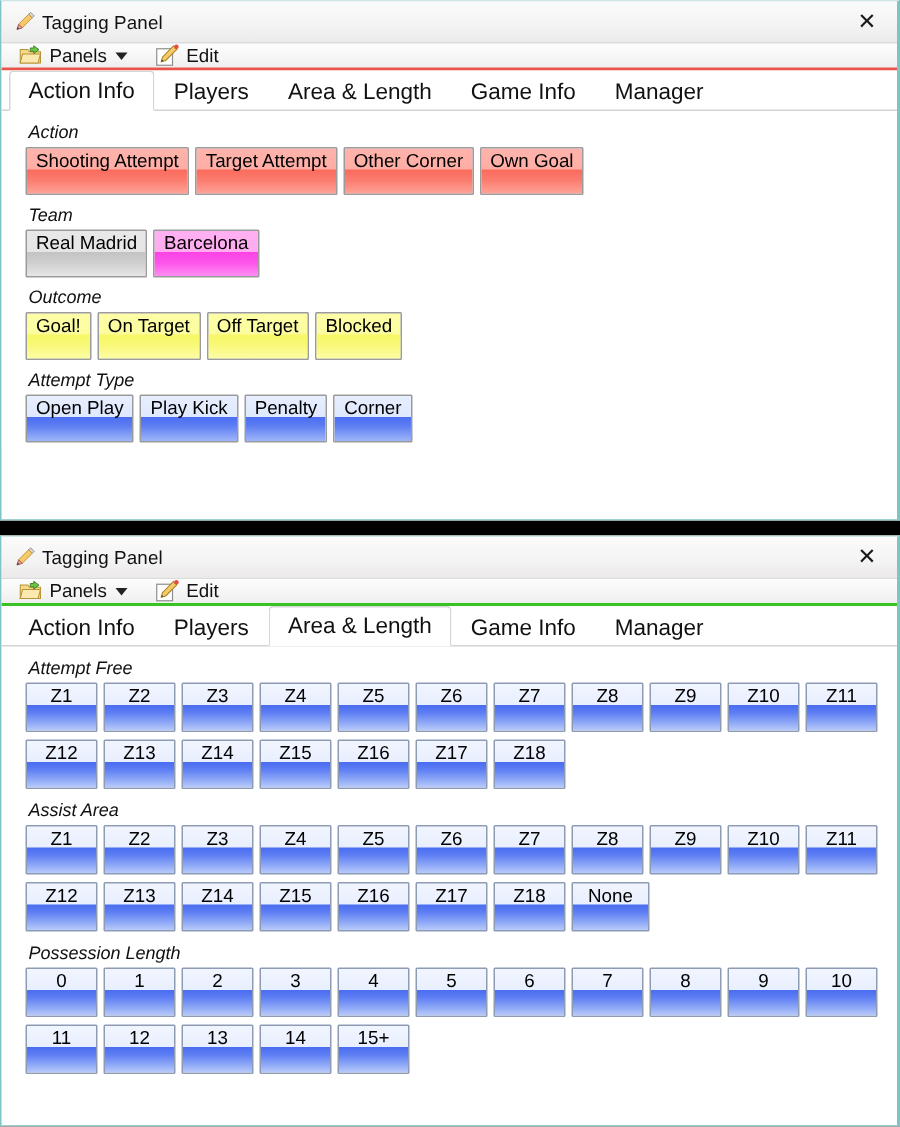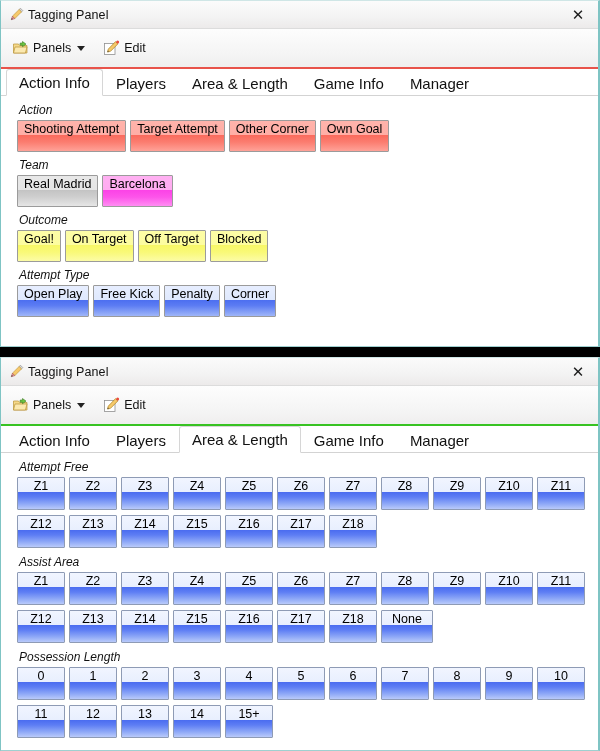--- a/index.html
+++ b/index.html
@@ -40,21 +40,21 @@
     position:absolute;right:8px;top:2px;
     width:24px;height:22px;
     display:flex;align-items:center;justify-content:center;
     font-size:15px;line-height:1;color:#1a1a1a;
     font-family:"Liberation Sans",sans-serif;
     cursor:pointer;
   }
 
   
   .toolbar{
-    height:38px;
+    height:16px;
     background:linear-gradient(to bottom,#fdfdfd 0%,#f4f4f4 70%,#efeeee 100%);
     display:flex;align-items:center;
     padding-left:7px;
     border-bottom:0px;
   }
   .tb-item{display:flex;align-items:center;height:22px;padding:0 4px;cursor:pointer;border-radius:2px;}
   .tb-ico{width:17px;height:17px;margin-right:4px;flex:0 0 auto;}
   .tb-label{font-size:12.5px;color:#111;}
   .caret{
     margin-left:6px;margin-right:2px;
@@ -290,21 +290,21 @@
           </div>
         </div>
       </div>
       <div class="group">
         <div class="group-label">Attempt Type</div>
         <div class="btnrow">
           <div class="tagbtn c-blue">
             <span class="lbl">Open Play</span>
           </div>
           <div class="tagbtn c-blue">
-            <span class="lbl">Free Kick</span>
+            <span class="lbl">Play Kick</span>
           </div>
           <div class="tagbtn c-blue">
             <span class="lbl">Penalty</span>
           </div>
           <div class="tagbtn c-blue">
             <span class="lbl">Corner</span>
           </div>
         </div>
       </div>
     </div>

